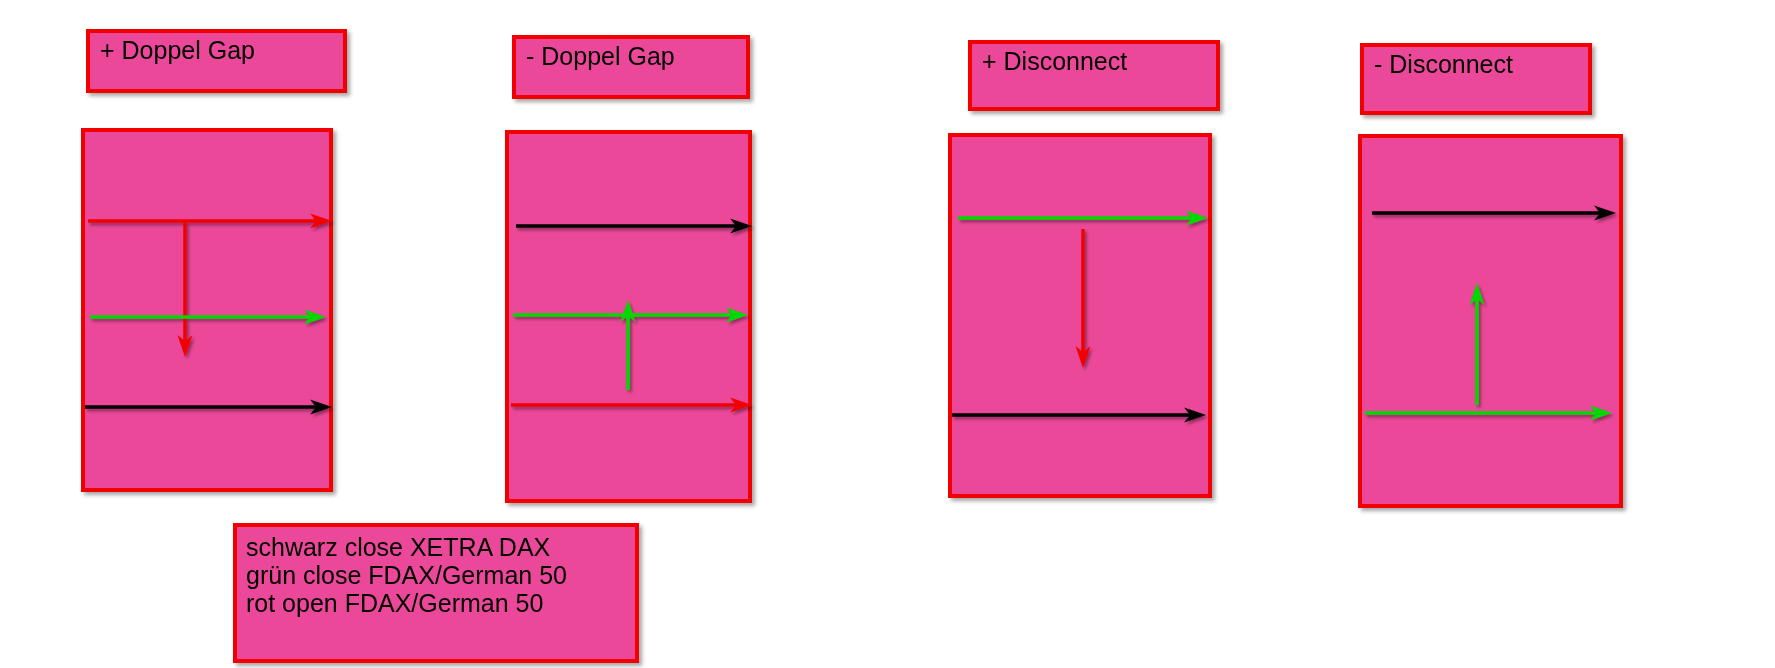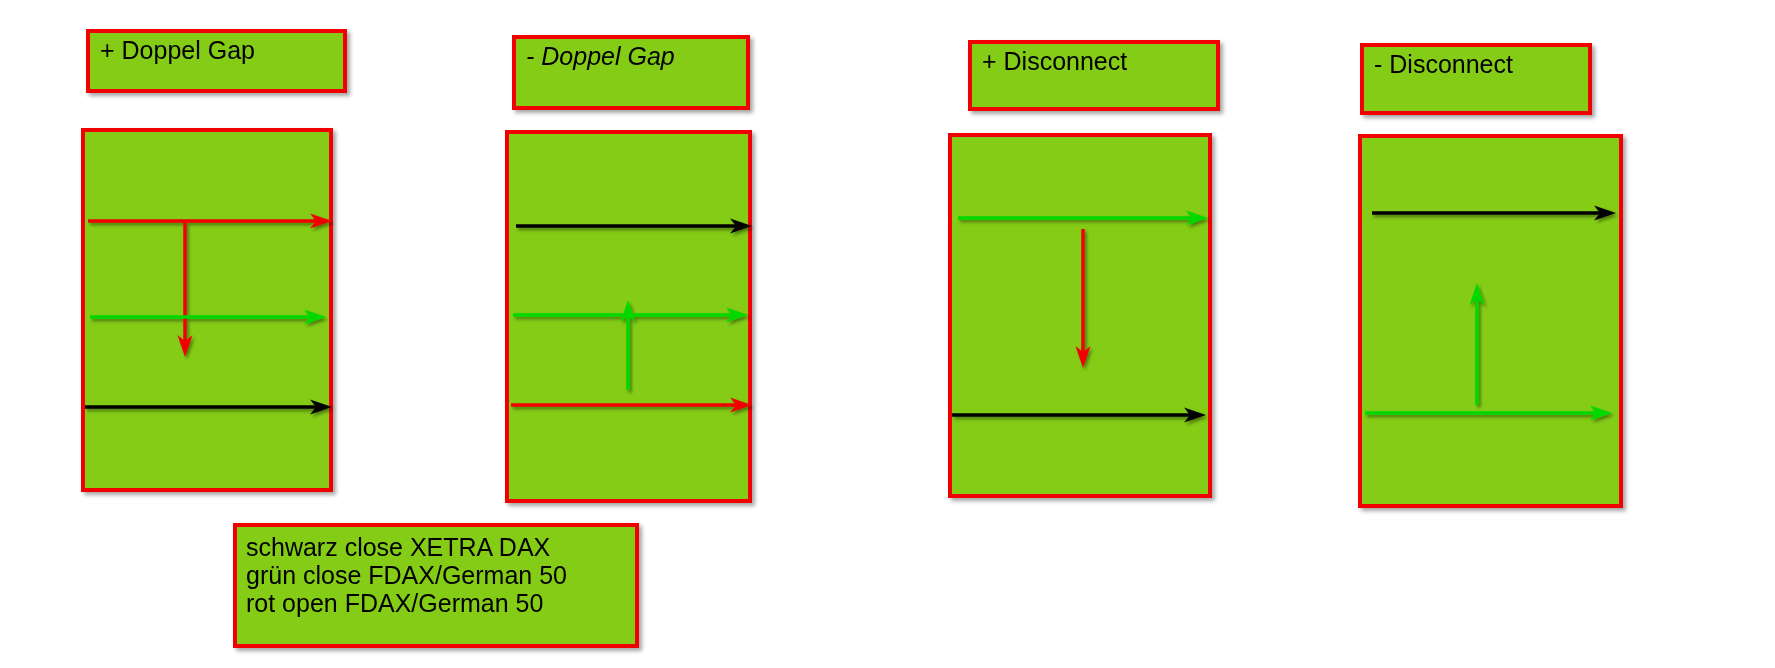--- a/index.html
+++ b/index.html
@@ -12,21 +12,21 @@
     position: relative;
     width: 1775px;
     height: 668px;
     background: #ffffff;
     overflow: hidden;
   }
   .rbox {
     position: absolute;
     box-sizing: border-box;
     border: 4px solid #ec4899;
-    background: #84cc16;
+    background: #ec4899;
     box-shadow: 3px 3px 4px rgba(0,0,0,0.35);
   }
   .title-text {
     display: block;
     padding: 3px 0 0 10px;
     font-size: 25px;
     color: #000000;
     white-space: nowrap;
   }
   .legend-box {
@@ -49,36 +49,36 @@
 </head>
 <body>
 
 <div id="canvas">
 
   <div class="rbox title-box" style="left: 86px; top: 29px; width: 261px; height: 64px; border-color: rgb(242, 0, 0);">
     <span class="title-text">+ Doppel Gap</span>
   </div>
   <div class="rbox diagram-box" style="left: 81px; top: 128px; width: 252px; height: 364px; border-color: rgb(242, 0, 0);"></div>
 
-  <div class="rbox title-box" style="left: 512px; top: 35px; width: 238px; height: 75px; border-color: rgb(242, 0, 0); font-style: italic;">
+  <div class="rbox title-box" style="left: 512px; top: 35px; width: 238px; height: 64px; border-color: rgb(242, 0, 0);">
     <span class="title-text">- Doppel Gap</span>
   </div>
   <div class="rbox diagram-box" style="left: 505px; top: 130px; width: 247px; height: 373px; border-color: rgb(242, 0, 0);"></div>
 
   <div class="rbox title-box" style="left: 968px; top: 40px; width: 252px; height: 71px; border-color: rgb(242, 0, 0);">
     <span class="title-text">+ Disconnect</span>
   </div>
   <div class="rbox diagram-box" style="left: 948px; top: 133px; width: 264px; height: 365px; border-color: rgb(242, 0, 0);"></div>
 
   <div class="rbox title-box" style="left: 1360px; top: 43px; width: 232px; height: 72px; border-color: rgb(242, 0, 0);">
     <span class="title-text">- Disconnect</span>
   </div>
   <div class="rbox diagram-box" style="left: 1358px; top: 134px; width: 265px; height: 374px; border-color: rgb(242, 0, 0);"></div>
 
-  <div class="rbox legend-box" style="left: 233px; top: 523px; width: 406px; height: 125px; border-color: rgb(242, 0, 0);">
+  <div class="rbox legend-box" style="left: 233px; top: 523px; width: 406px; height: 140px; border-color: rgb(242, 0, 0);">
     <div class="legend-line">schwarz close XETRA DAX</div>
     <div class="legend-line">grün close FDAX/German 50</div>
     <div class="legend-line">rot open FDAX/German 50</div>
   </div>
 
   <svg id="arrow-layer" width="1775" height="668" viewBox="0 0 1775 668">
     <defs>
       <filter id="ds" x="-30%" y="-30%" width="160%" height="160%">
         <feDropShadow dx="2" dy="2.5" stdDeviation="1.6" flood-color="#000000" flood-opacity="0.4"></feDropShadow>
       </filter>

